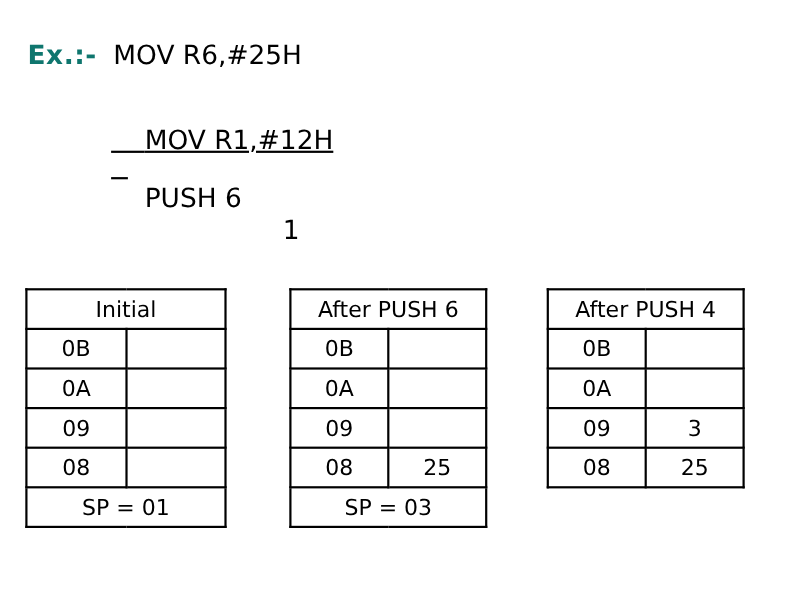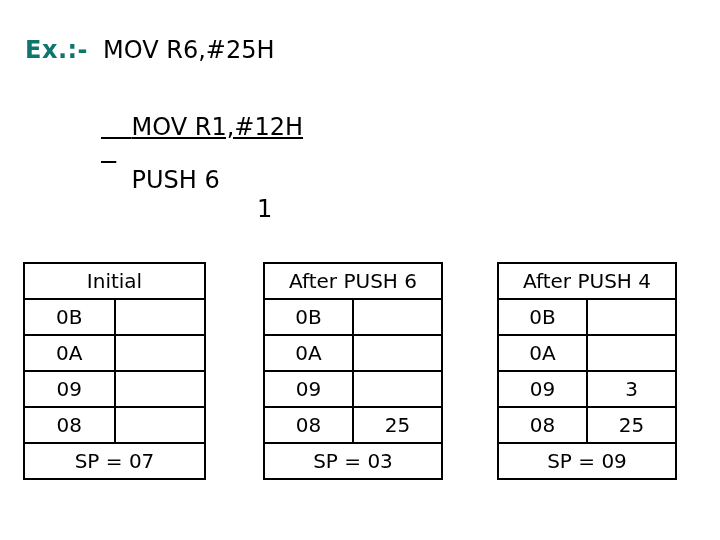--- a/index.html
+++ b/index.html
@@ -95,21 +95,21 @@
           </tr>
           <tr>
             <td>09</td>
             <td></td>
           </tr>
           <tr>
             <td>08</td>
             <td></td>
           </tr>
           <tr>
-            <td colspan="2">SP = 07</td>
+            <td colspan="2">SP = 01</td>
           </tr>
         </tbody>
       </table>
       <table class="stack-table">
         <tbody>
           <tr>
             <td colspan="2">After PUSH 6</td>
           </tr>
           <tr>
             <td>0B</td>
@@ -146,20 +146,17 @@
             <td></td>
           </tr>
           <tr>
             <td>09</td>
             <td>3</td>
           </tr>
           <tr>
             <td>08</td>
             <td>25</td>
           </tr>
-          <tr>
-            <td colspan="2">SP = 09</td>
-          </tr>
         </tbody>
       </table>
     </div>
 
 </div>
 
 </body></html>

